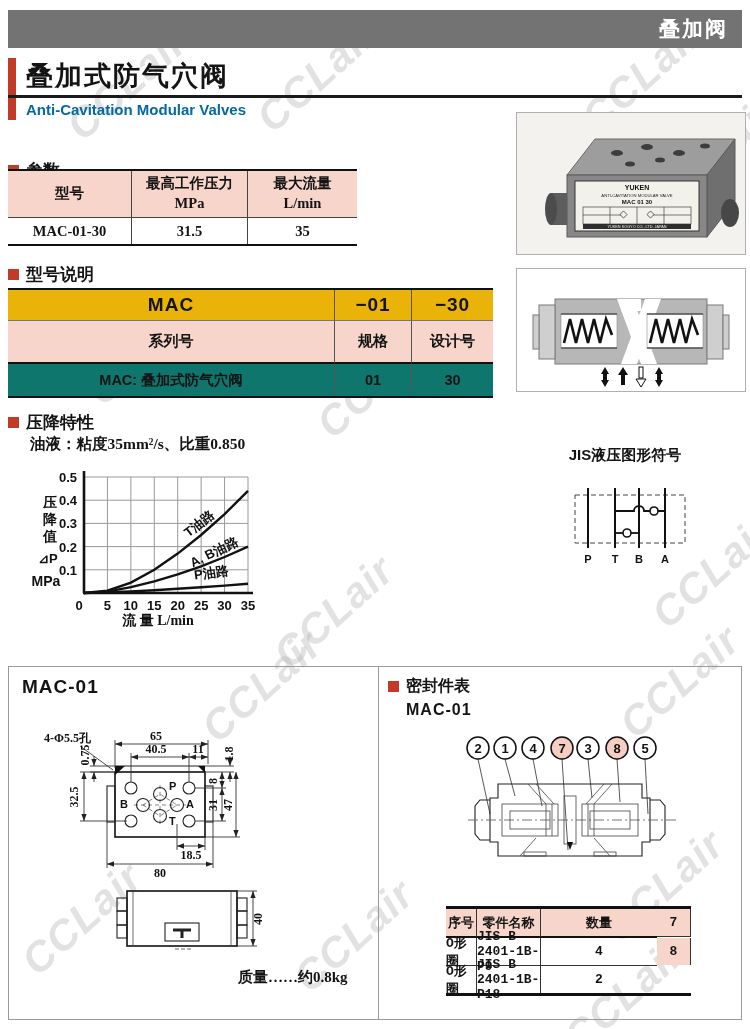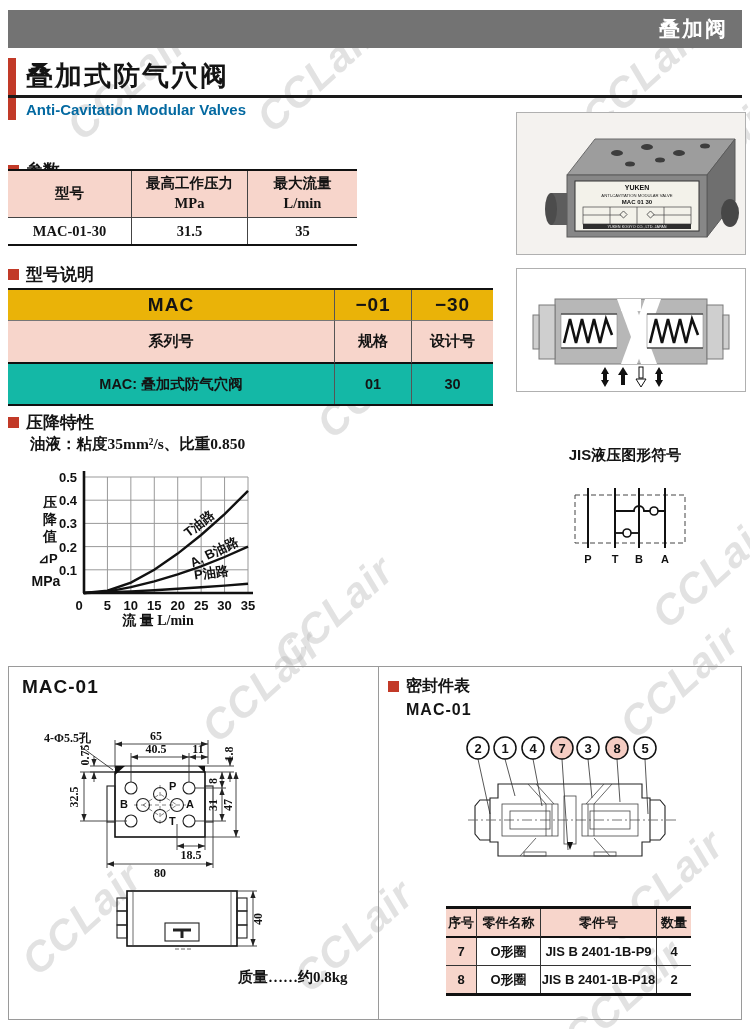--- a/index.html
+++ b/index.html
@@ -29,36 +29,36 @@
   .params .td{height:26px;display:flex;align-items:center;justify-content:center;font-size:14.5px;font-weight:bold;
               border-right:1px solid #444}
   .params .td:last-child{border-right:none}
   
   .mdesc{left:8px;top:288px;width:485px;display:grid;grid-template-columns:327px 77px 81px;
          border-top:2px solid #111;border-bottom:2.5px solid #111}
   .mdesc .c{display:flex;align-items:center;justify-content:center;border-right:1px solid #555}
   .mdesc .c.last{border-right:none}
   .mdesc .r1{background:#eab308;height:30px;font-weight:bold;font-size:19px;border-bottom:1px solid #777;letter-spacing:1px}
   .mdesc .r2{background:#f7d5cb;height:41px;font-family:"Liberation Serif","DejaVu Serif",serif;font-weight:bold;font-size:15px;border-bottom:2.5px solid #111}
-  .mdesc .r3{background:#14b8a6;height:40px;font-weight:bold;font-size:14.5px}
+  .mdesc .r3{background:#0f766e;height:32px;font-weight:bold;font-size:14.5px}
   
   .frame{border:1px solid #b0b0b0;background:#fff}
   .photo-box{left:516px;top:112px;width:228px;height:141px;background:#f4f2ef}
   .xsec-box{left:516px;top:268px;width:228px;height:122px}
   .oilnote{left:30px;top:434px;font-family:"Liberation Serif","DejaVu Serif",serif;font-weight:bold;font-size:15.5px}
   .jis-title{left:535px;top:446px;width:180px;text-align:center;font-size:15px;font-weight:bold}
   
   .bottom-box{left:8px;top:666px;width:734px;height:354px;border:1px solid #9a9a9a;box-sizing:border-box}
   .vdivider{left:378px;top:666px;width:1px;height:354px;background:#9a9a9a}
   .mac-head{left:22px;top:676px;font-size:19px;font-weight:bold;letter-spacing:1px}
   .seal-model{left:406px;top:701px;font-size:16px;font-weight:bold;letter-spacing:1px}
   .weight{left:238px;top:968px;font-family:"Liberation Serif","DejaVu Serif",serif;font-weight:bold;font-size:15px}
   
   .seal-tbl{left:446px;top:906px;width:245px;display:grid;grid-template-columns:31px 64px 116px 34px;
-            border-top:3px solid #111;border-bottom:3px solid #111;font-family:Liberation Sans, sans-serif}
+            border-top:3px solid #111;border-bottom:3px solid #111;font-family:Liberation Mono, monospace}
   .seal-tbl .st{height:27px;display:flex;align-items:center;justify-content:center;font-weight:bold;font-size:13px;
                 border-right:1px solid #333;border-bottom:1px solid #333}
   .seal-tbl .st.c4{border-right:none}
   .seal-tbl .hd{background:#f7d5cb;border-bottom:2px solid #111}
   .seal-tbl .col1{background:#f7d5cb}
   .seal-tbl .rlast{border-bottom:none}
   
   svg text{font-family:"Liberation Sans","DejaVu Sans",sans-serif}
   .ln{stroke:#222;stroke-width:1.1;fill:none}
   .ln2{stroke:#111;stroke-width:1.6;fill:none}
@@ -420,21 +420,20 @@
         <circle cx="197" cy="22" r="11" fill="#f5cdc3" stroke="#111" stroke-width="1.5"></circle>
         <text x="197" y="26.5" text-anchor="middle" style="font:bold 13px 'Liberation Sans',sans-serif" fill="#111">8</text>
         <circle cx="225" cy="22" r="11" fill="#fff" stroke="#111" stroke-width="1.5"></circle>
         <text x="225" y="26.5" text-anchor="middle" style="font:bold 13px 'Liberation Sans',sans-serif" fill="#111">5</text>
       </g>
   </svg>
 
   <div class="abs z seal-tbl" id="seal-table">
     <div class="st hd">序号</div>
     <div class="st hd">零件名称</div>
-    <div class="st hd">零件号</div>
     <div class="st hd c4">数量</div>
     <div class="st col1">7</div>
     <div class="st">O形圈</div>
     <div class="st">JIS B 2401-1B-P9</div>
     <div class="st c4">4</div>
     <div class="st col1 rlast">8</div>
     <div class="st rlast">O形圈</div>
     <div class="st rlast">JIS B 2401-1B-P18</div>
     <div class="st c4 rlast">2</div>
   </div>

